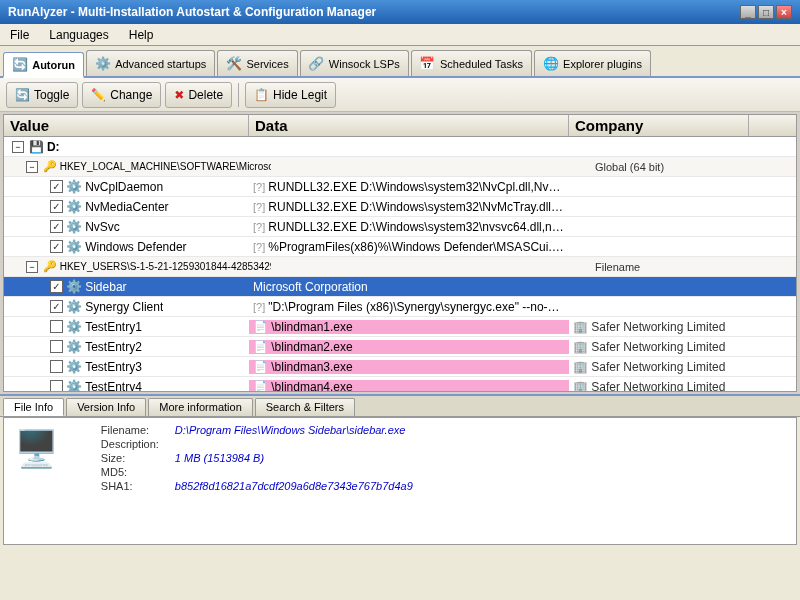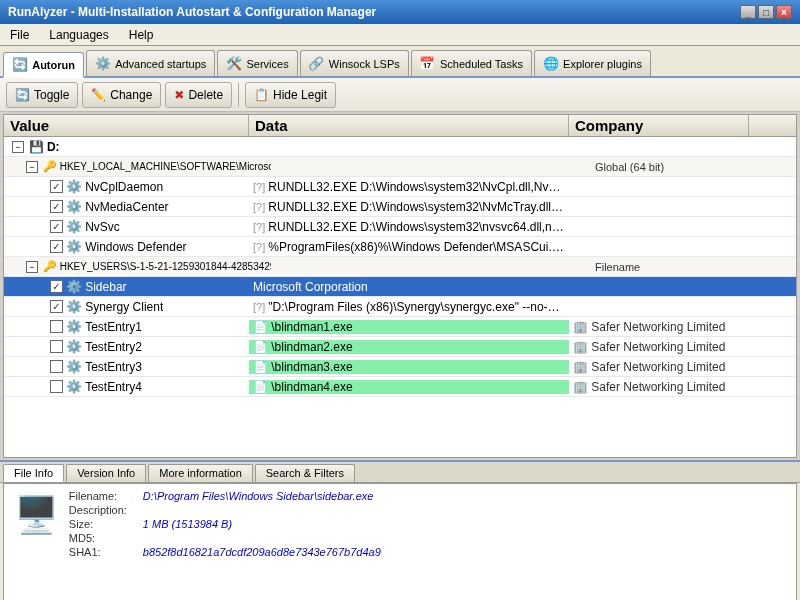--- a/index.html
+++ b/index.html
@@ -149,27 +149,27 @@
 
     .value-cell { width: 245px; min-width: 245px; display: flex; align-items: center; gap: 3px; overflow: hidden; }
     .data-cell { width: 320px; min-width: 320px; overflow: hidden; text-overflow: ellipsis; padding: 0 4px; }
     .company-cell { width: 180px; min-width: 180px; overflow: hidden; text-overflow: ellipsis; padding: 0 4px; color: #333; }
 
     .checkbox { width: 13px; height: 13px; border: 1px solid #666; background: white; display: inline-flex; align-items: center; justify-content: center; font-size: 10px; flex-shrink: 0; }
     .checkbox.checked::after { content: '✓'; color: #333; }
     .expand-icon { width: 12px; height: 12px; border: 1px solid #666; background: white; display: inline-flex; align-items: center; justify-content: center; font-size: 9px; flex-shrink: 0; cursor: pointer; margin-right: 2px; }
 
     .question-mark { color: #999; font-size: 11px; }
-    .yellow-bg { background: #86efac; }
+    .yellow-bg { background: #f9a8d4; }
 
     
     .info-panel {
       background: #ece9d8;
       border-top: 2px solid #7b97cc;
-      height: 140px;
+      height: 206px;
     }
     .info-tabs {
       display: flex;
       border-bottom: 1px solid #999;
       background: #ddd9c8;
       padding: 2px 3px 0 3px;
     }
     .info-tab {
       padding: 2px 10px;
       border: 1px solid #999;
@@ -187,21 +187,21 @@
     .info-content {
       background: white;
       margin: 0 3px 3px 3px;
       border: 1px solid #999;
       padding: 6px 10px;
       height: 128px;
       display: flex;
       gap: 10px;
     }
     .info-icon { font-size: 36px; flex-shrink: 0; margin-top: 4px; }
-    .info-fields { display: flex; flex-direction: column; gap: 2px; font-size: 11px; }
+    .info-fields { display: flex; flex-direction: column; gap: 2px; font-size: 11px; margin-left: 32px; }
     .info-field { display: flex; gap: 4px; }
     .info-label { color: #333; min-width: 70px; }
     .info-value { color: #0000cc; font-style: italic; }
 
     
     ::-webkit-scrollbar { width: 14px; }
     ::-webkit-scrollbar-track { background: #f0ece0; }
     ::-webkit-scrollbar-thumb { background: #c0bdb0; border: 1px solid #999; }
   </style>
 </head>

